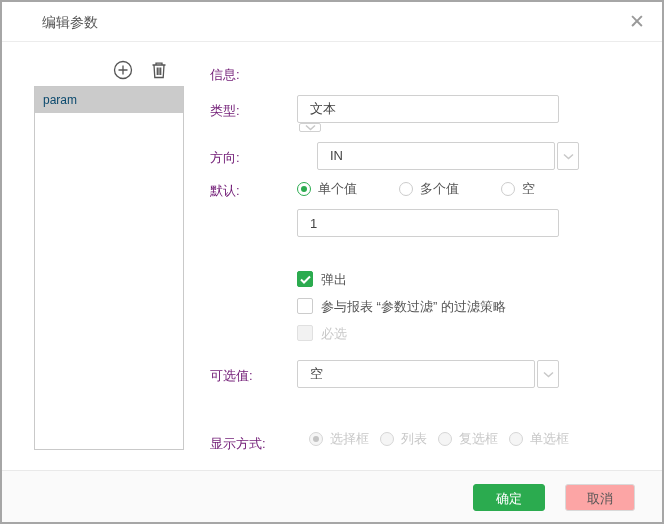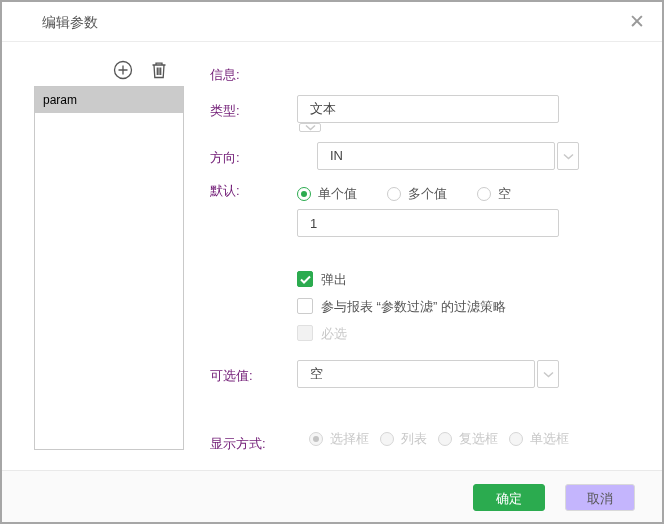--- a/index.html
+++ b/index.html
@@ -17,21 +17,21 @@
            font-size:19px; line-height:22px; text-align:center; color:#999; cursor:pointer; }
 
   
   .icon-btn { position:absolute; width:22px; height:22px; cursor:pointer; color:#555; }
   .icon-btn svg { width:100%; height:100%; }
   .plus-btn { left:110px; top:57px; }
   .trash-btn { left:146px; top:57px; }
   .param-list { position:absolute; left:32px; top:84px; width:150px; height:364px;
                 border:1px solid #c9c9c9; background:#fff; overflow:hidden; }
   .param-item { height:26px; line-height:26px; padding-left:8px; font-size:12px;
-                color:#000000; cursor:pointer; }
+                color:#0c4a6e; cursor:pointer; }
   .param-item.selected { background:#cbcbcb; }
 
   
   .row { position:absolute; display:flex; align-items:center; }
   .lbl { position:absolute; width:80px; text-align:left; font-size:13px; color:#701a75; }
 
   .field { position:absolute; left:295px; width:262px; height:28px; display:flex; }
   .combo-main { flex:1; border:1px solid #d0d0d0; border-radius:2px; background:#fff;
                 font-size:13px; color:#444; line-height:26px; padding-left:12px; cursor:pointer; }
   .combo-arrow { width:22px; height:28px; margin-left:2px; border:1px solid #d0d0d0;
@@ -67,21 +67,21 @@
   .checkbox.dis { background:#f2f2f2; border-color:#e0e0e0; }
   .check-text { font-size:13px; color:#555; }
   .check-text.dis { color:#c8c8c8; }
 
   
   .footer { position:absolute; left:0; right:0; bottom:0; height:52px;
             background:#fafafa; border-top:1px solid #e9e9e9; }
   .btn { position:absolute; top:13px; height:27px; border-radius:3px; font-size:13px;
          text-align:center; line-height:27px; cursor:pointer; }
   .btn-ok { left:471px; width:72px; background:#2bab4f; color:#fff; border:1px solid #2bab4f; }
-  .btn-cancel { left:563px; width:70px; background:#c4b5fd; color:#555; border:1px solid #d9d9d9; }
+  .btn-cancel { left:563px; width:70px; background:#fca5a5; color:#555; border:1px solid #d9d9d9; }
 
   .chev svg { display:block; }
 </style>
 </head>
 <body>
 
 <div class="dialog">
 
   <div class="header">
     <div class="title">编辑参数</div>
@@ -125,21 +125,21 @@
   <div class="field" style="top:140px;margin-left:20px;">
     <div class="combo-main">IN</div>
     <div class="combo-arrow chev">
       <svg width="11" height="7" viewBox="0 0 11 7" fill="none" stroke="#c8c8c8" stroke-width="1.5">
           <path d="M1 1.5l4.5 4L10 1.5"></path>
         </svg>
     </div>
   </div>
 
   <div class="lbl" style="left:208px; top:180px;">默认:</div>
-  <div class="row radio-group" style="left:295px; top:173px; height:28px; gap:30px;align-items:flex-end;">
+  <div class="row radio-group" style="left:295px; top:173px; height:28px; gap:42px;">
     <div class="radio-opt">
       <span class="radio sel"></span>
       <span class="radio-text">单个值</span>
     </div>
     <div class="radio-opt">
       <span class="radio"></span>
       <span class="radio-text">多个值</span>
     </div>
     <div class="radio-opt">
       <span class="radio"></span>

